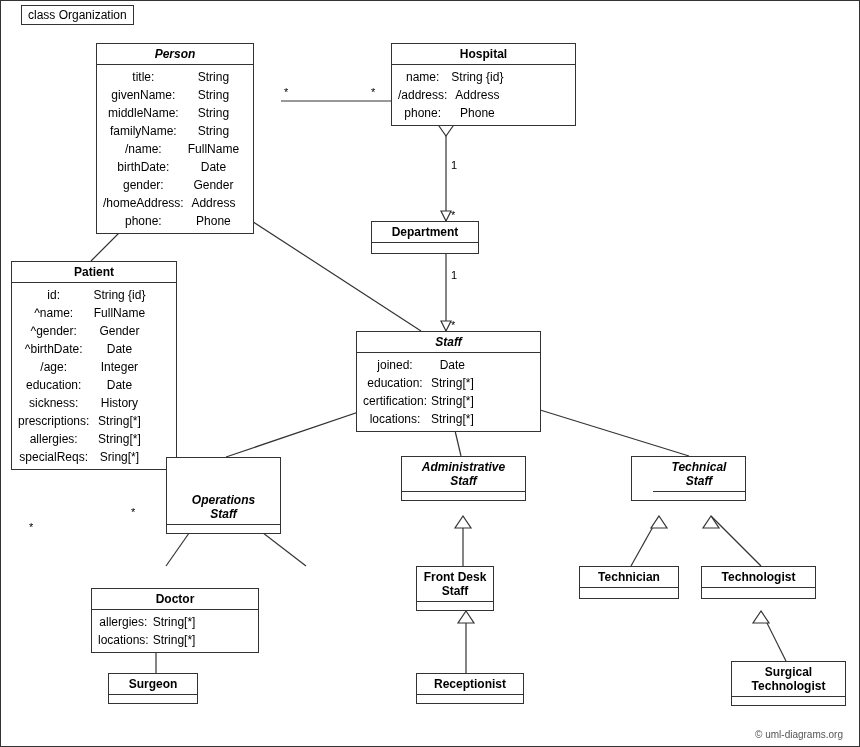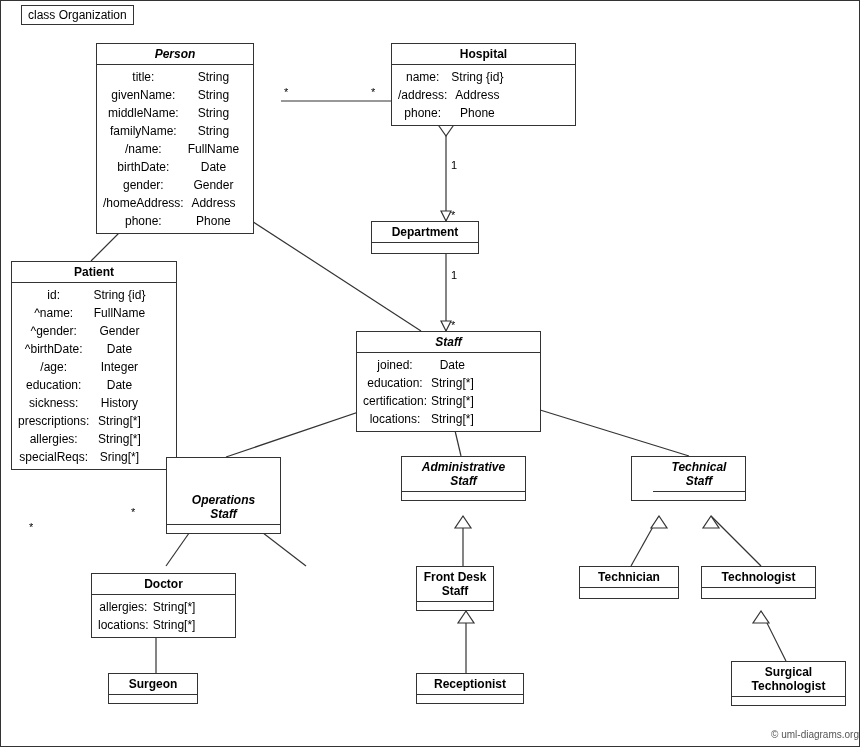--- a/index.html
+++ b/index.html
@@ -52,21 +52,21 @@
       border-collapse: collapse;
     }
     .uml-class-body td {
       padding: 0 4px 0 0;
       vertical-align: top;
       white-space: nowrap;
     }
     .copyright {
       position: absolute;
       bottom: 6px;
-      right: 0;
+      right: 16px;
       font-size: 10px;
       color: #555;
     }
     svg.connectors {
       position: absolute;
       top: 0; left: 0;
       width: 860px;
       height: 747px;
       pointer-events: none;
     }
@@ -300,21 +300,21 @@
 Staff</div>
     <div class="uml-class-body" style="height:8px;"></div>
   </div>
 
   <div class="uml-class" style="left:630px;top:455px;width:115px;padding-left:21px;">
     <div class="uml-class-header italic" style="white-space:pre-line;">Technical
 Staff</div>
     <div class="uml-class-body" style="height:8px;"></div>
   </div>
 
-  <div class="uml-class" style="left:90px;top:572px;width:145px;">
+  <div class="uml-class" style="left:90px;top:587px;width:168px;">
     <div class="uml-class-header">Doctor</div>
     <div class="uml-class-body">
       <table>
         <tbody>
             <tr>
               <td>allergies:</td>
               <td>String[*]</td>
             </tr>
         <tr>
               <td>locations:</td>

